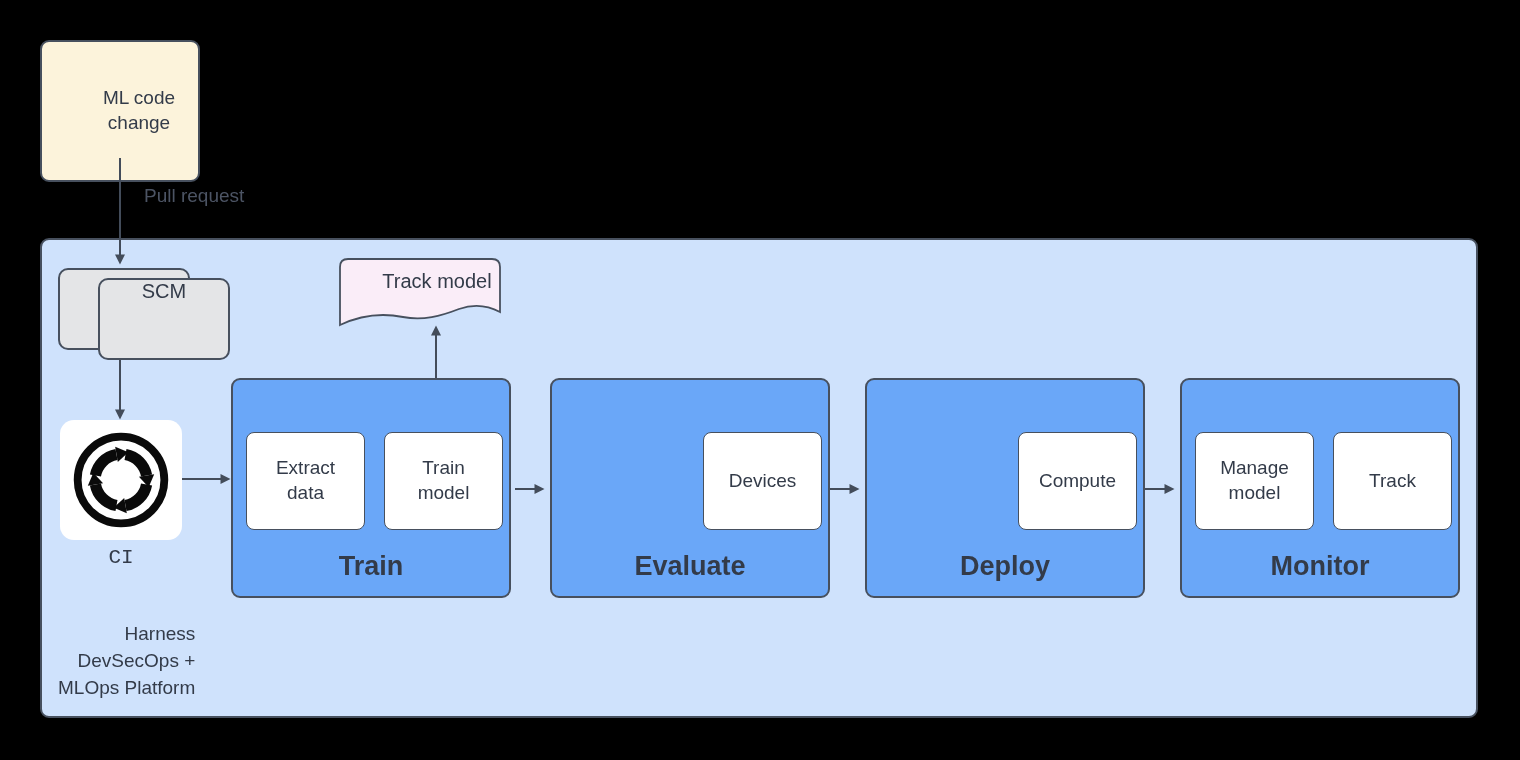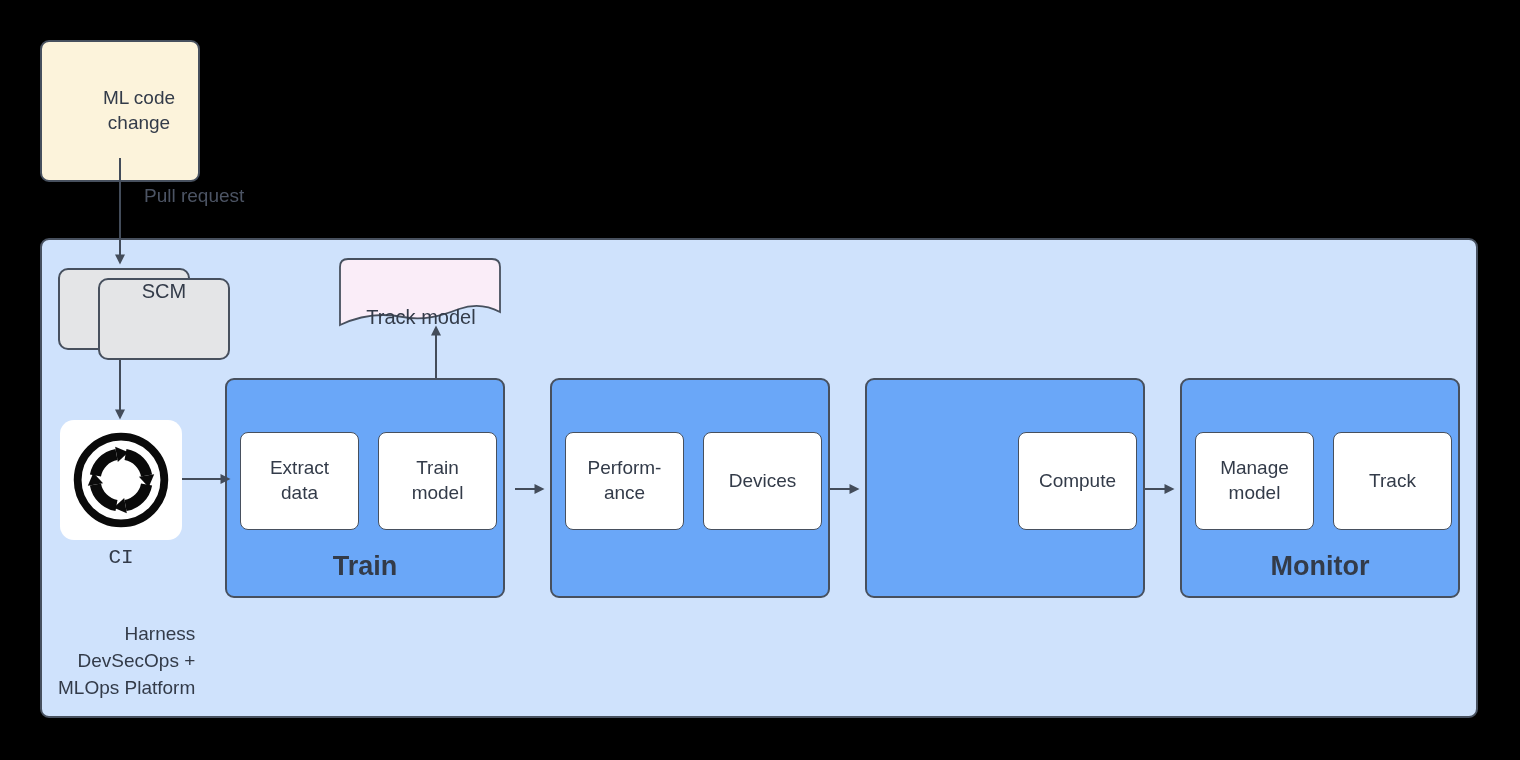--- a/index.html
+++ b/index.html
@@ -46,22 +46,22 @@
     border-radius:14px;display:flex;align-items:center;justify-content:center;
   }
   .ci-label{
     position:absolute;left:60px;top:546px;width:122px;text-align:center;
     color:var(--text,#333B49);font-size:21px;font-family:Liberation Mono, monospace;
   }
   
   .doc{position:absolute;left:339px;top:258px;width:162px;height:80px;}
   .doc svg{position:absolute;left:0;top:0;}
   .doc-label{
-    position:absolute;left:0;top:12px;width:164px;text-align:center;
-    color:var(--text,#333B49);font-size:20px;margin-top:36px;
+    position:absolute;left:16px;top:12px;width:164px;text-align:center;
+    color:var(--text,#333B49);font-size:20px;
   }
   
   .stage{
     position:absolute;top:378px;width:280px;height:220px;
     background:var(--stage-fill,#6AA7F8);border:2px solid var(--border,#47505E);
     border-radius:9px;box-sizing:border-box;
   }
   .stage-item{
     position:absolute;top:52px;width:119px;height:98px;background:var(--inner-fill,#fff);
     border:1.5px solid var(--border,#47505E);border-radius:8px;box-sizing:border-box;
@@ -121,36 +121,36 @@
     <svg width="162" height="80" viewBox="0 0 162 80">
       <path d="M 9 1 H 153 Q 161 1 161 9 V 54
                C 148 47 134 46 120 51
                C 102 58 84 63 64 59
                C 44 55 22 57 1 67
                V 9 Q 1 1 9 1 Z" fill="#FAEDF8" stroke="#47505E" stroke-width="1.8"></path>
     </svg>
     <div class="doc-label">Track model</div>
   </div>
 
-  <div class="stage" style="left:225px">
+  <div class="stage" style="left:231px">
     <div class="stage-item first txt">Extract
 data</div>
     <div class="stage-item second txt">Train
 model</div>
     <div class="stage-label">Train</div>
   </div>
 
   <div class="stage" style="left:550px">
-    <div class="stage-item first txt">Perform-
-ance</div>
     <div class="stage-item second txt">Devices</div>
+    <div class="stage-label">Evaluate</div>
   </div>
 
   <div class="stage" style="left:865px">
     <div class="stage-item second txt">Compute</div>
+    <div class="stage-label">Deploy</div>
   </div>
 
   <div class="stage" style="left:1180px">
     <div class="stage-item first txt">Manage
 model</div>
     <div class="stage-item second txt">Track</div>
     <div class="stage-label">Monitor</div>
   </div>
 
   <svg class="connectors" width="1520" height="760" viewBox="0 0 1520 760">

